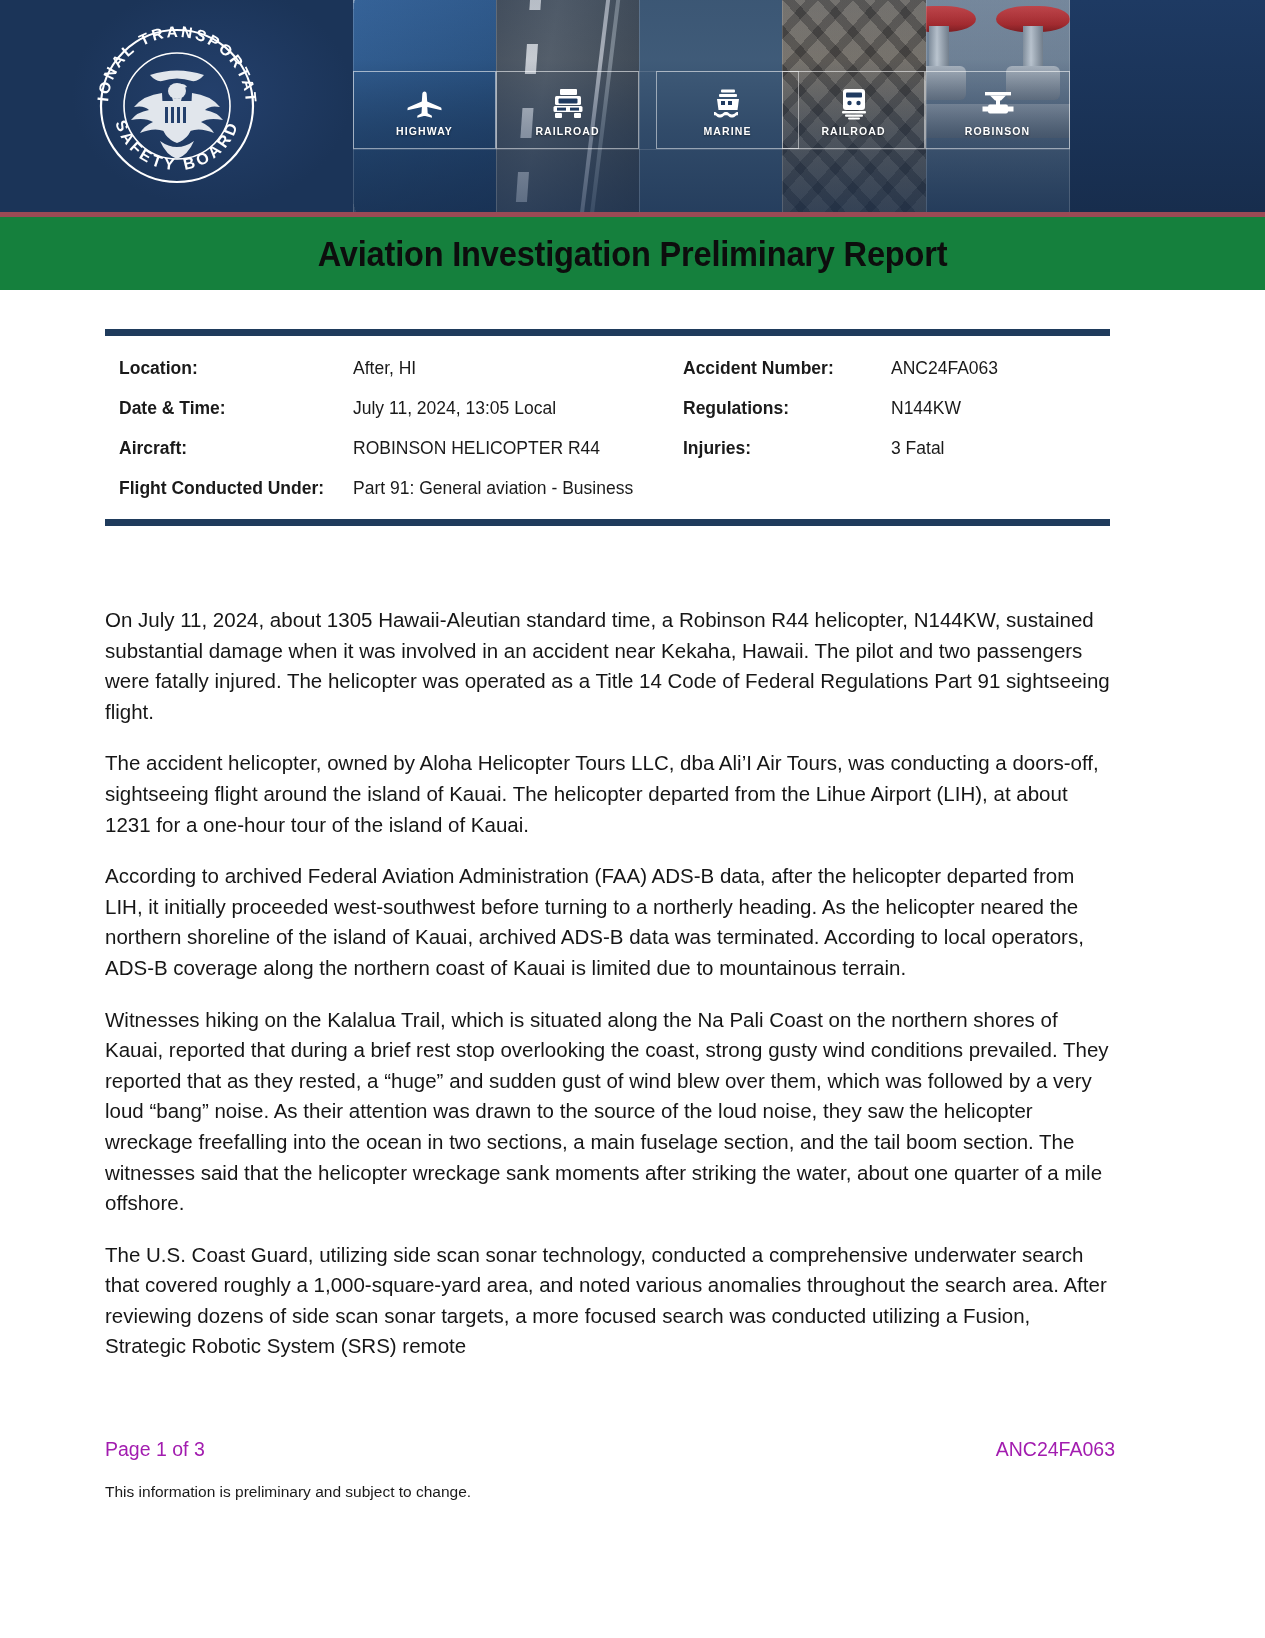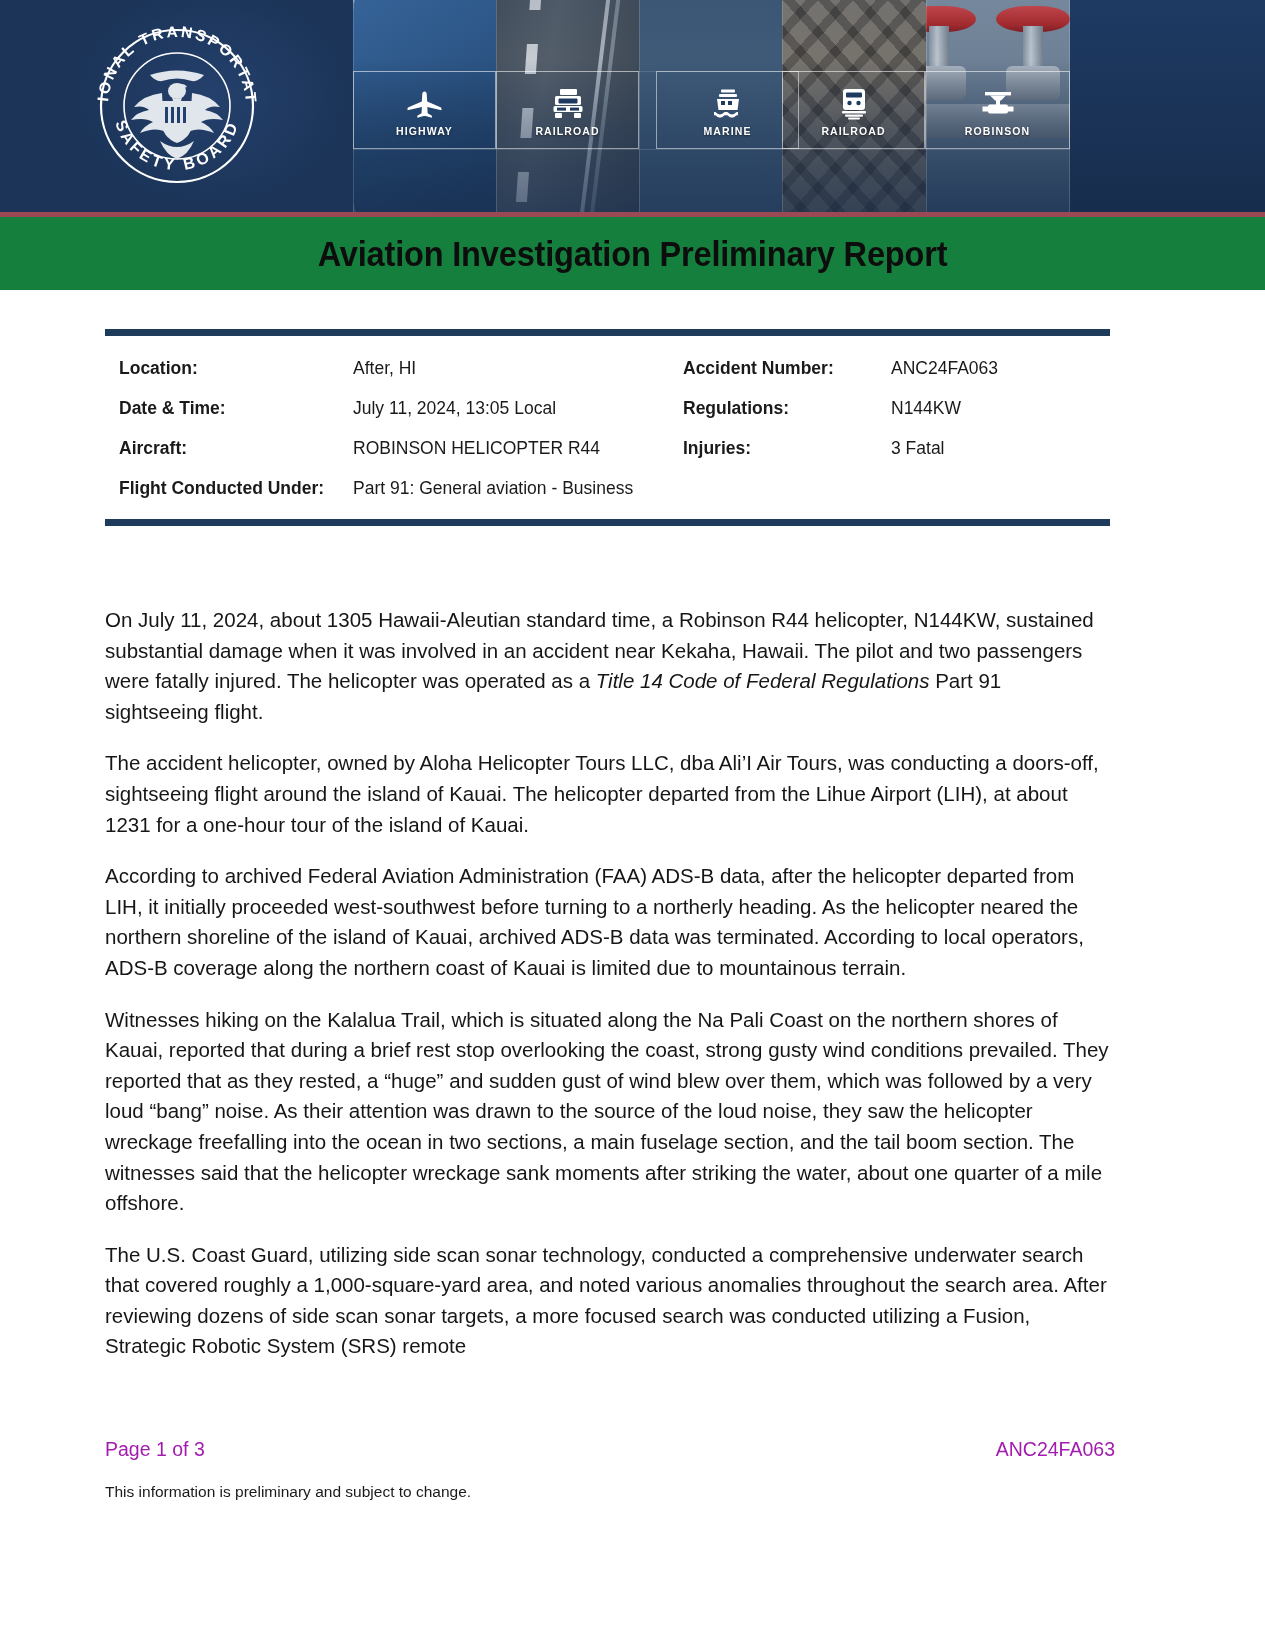--- a/index.html
+++ b/index.html
@@ -292,21 +292,21 @@
     width: 1005px;
   }
   .body-copy p {
     margin: 0 0 21px 0;
     font-family: "Liberation Sans Narrow", "Liberation Sans", sans-serif;
     font-size: 20.5px;
     line-height: 30.6px;
     color: #161616;
     text-align: left;
   }
-  .body-copy p .ital { font-style: italic; }
+  .body-copy p .ital { }
 
   
   .footer {
     position: absolute;
     left: 105px;
     top: 1438px;
     width: 1010px;
   }
   .footer-row {
     display: flex;

